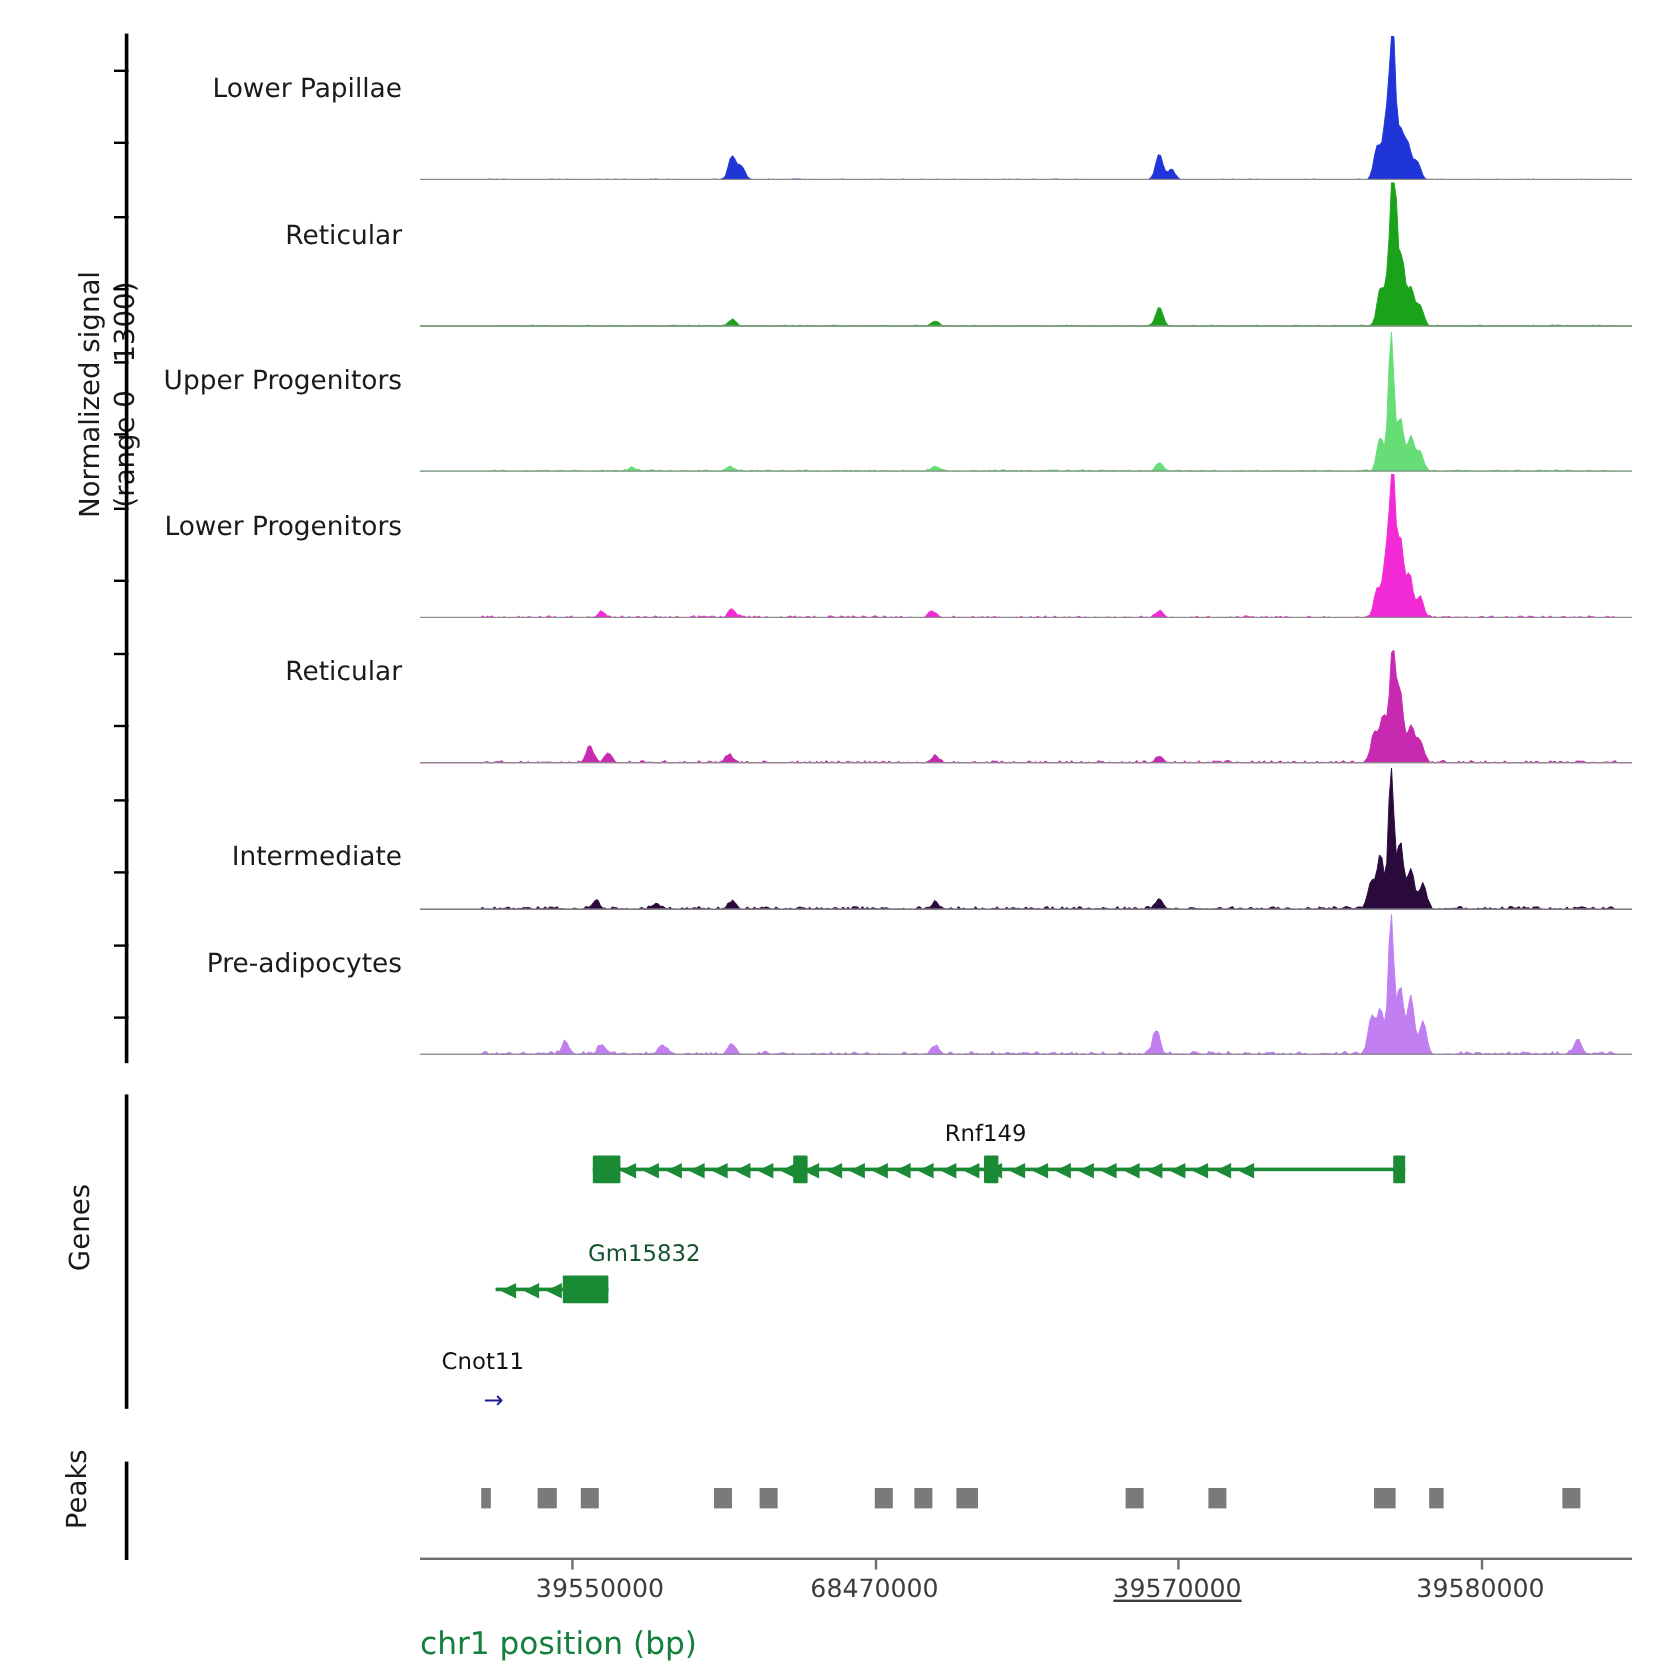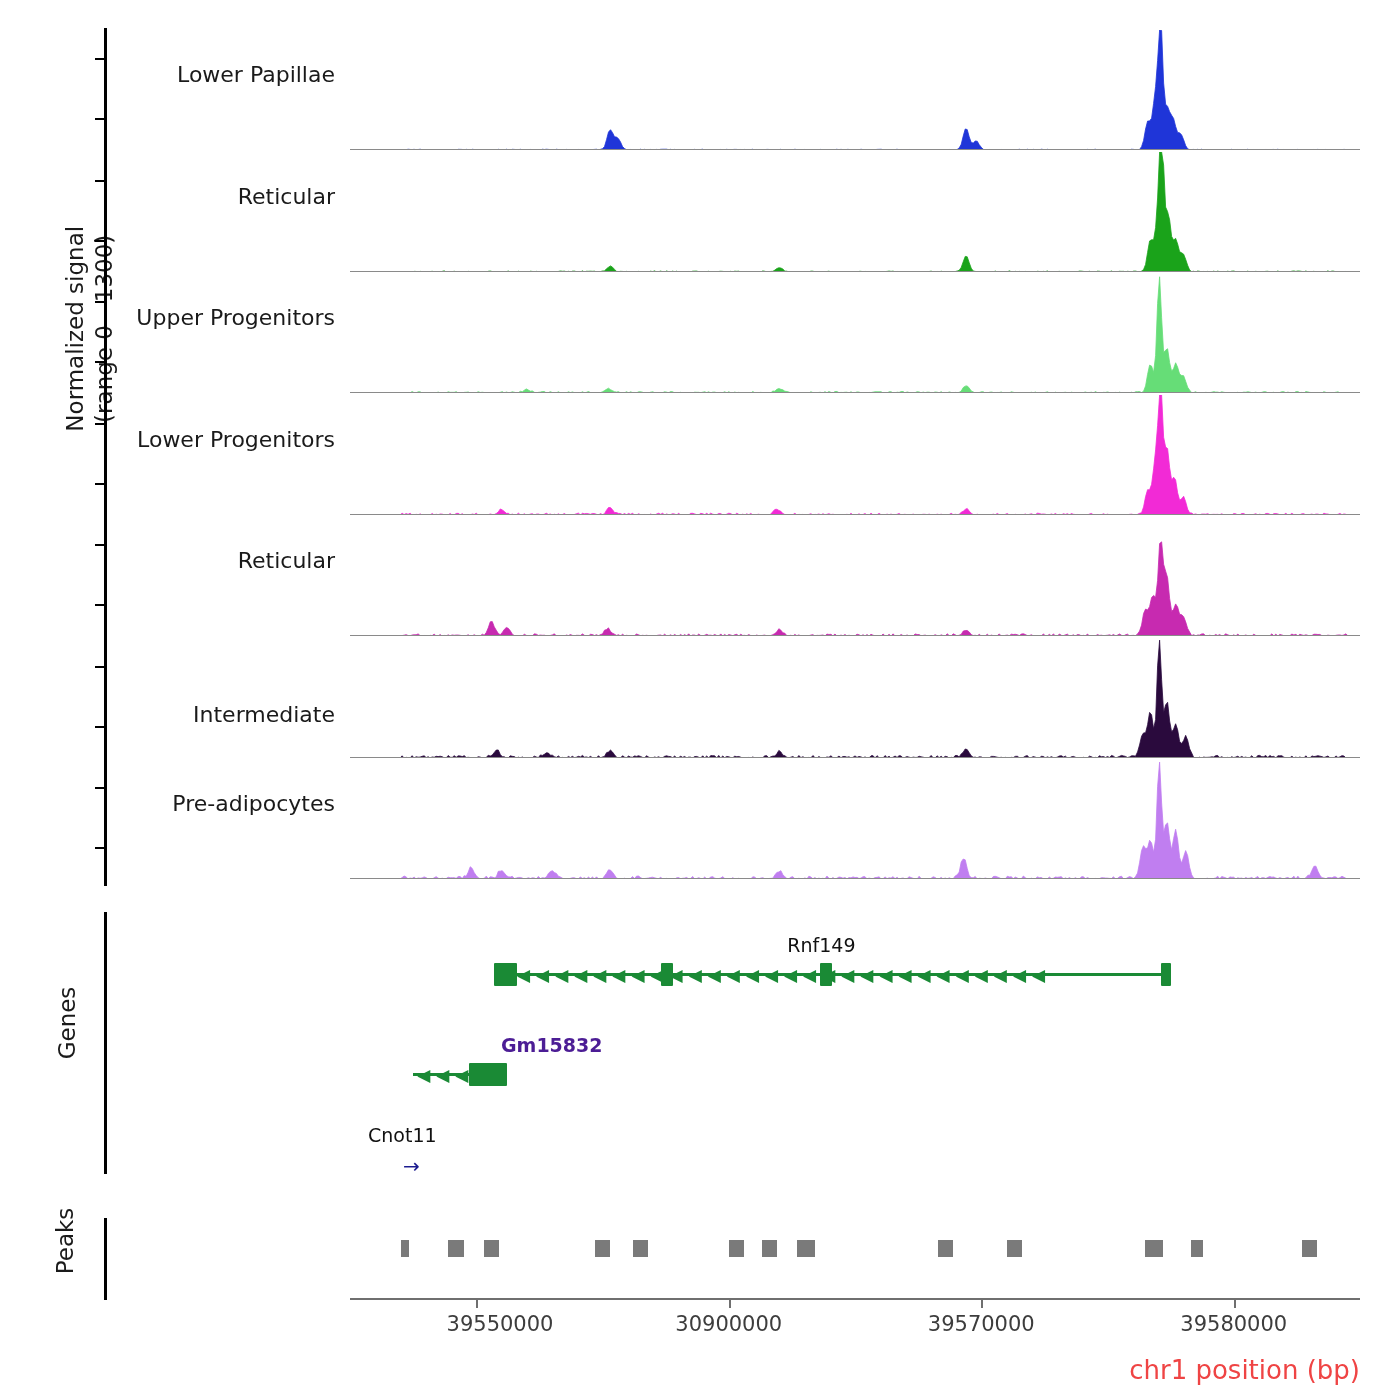--- a/index.html
+++ b/index.html
@@ -55,23 +55,23 @@
     font-size: 23px;
     transform: rotate(-90deg);
     transform-origin: center center;
     color: #1a1a1a;
   }
   .xlabel {
     position: absolute;
     left: 350px;
     top: 1355px;
     width: 1010px;
-    text-align: right;
+    text-align: left;
     font-size: 26px;
-    color: #ef4444;
+    color: #15803d;
   }
 
   
   .spine {
     position: absolute;
     width: 3px;
     background: #000000;
   }
   .tick {
     position: absolute;
@@ -260,21 +260,21 @@
         <div class="gene-exon" style="left: 143.925px; width: 22.725px; top: 13px; height: 23px; background: rgb(26, 138, 53);"></div>
         <div class="gene-exon" style="left: 310.575px; width: 12.625px; top: 13px; height: 23px; background: rgb(26, 138, 53);"></div>
         <div class="gene-exon" style="left: 469.65px; width: 12.625px; top: 13px; height: 23px; background: rgb(26, 138, 53);"></div>
         <div class="gene-exon" style="left: 810.525px; width: 10.1px; top: 13px; height: 23px; background: rgb(26, 138, 53);"></div>
         <div class="gene-name" style="left: 437.275px; top: -16px; color: rgb(17, 17, 17);">Rnf149</div>
       </div>
       <div class="gene-row" style="top: 140px;">
         <div class="gene-line" style="left: 63.125px; width: 93.425px; background: rgb(26, 138, 53);"></div>
         <div class="gene-arrows" style="left: 67.125px; width: 85.425px; color: rgb(26, 138, 53);">◀◀◀◀</div>
         <div class="gene-exon" style="left: 118.675px; width: 37.875px; top: 13px; height: 23px; background: rgb(26, 138, 53);"></div>
-        <div class="gene-name" style="left: 151px; top: -16px; color: #4c1d95; font-weight: bold;">Gm15832</div>
+        <div class="gene-name" style="left: 140px; top: -16px; color: #14532d;">Gm15832</div>
       </div>
       <div class="gene-row" style="top: 230px;">
         <div class="cnot-arrow" style="left: 53.025px; top: 14px;">→</div>
         <div class="gene-name" style="left: 18.025px; top: -16px; color: rgb(17, 17, 17);">Cnot11</div>
       </div>
     </div>
 
   <div class="peak-panel" id="peaks">
       <div class="peak-box" style="left: 50.5px; width: 8px;"></div>
       <div class="peak-box" style="left: 98.475px; width: 15.15px;"></div>
@@ -289,23 +289,23 @@
       <div class="peak-box" style="left: 795.375px; width: 17.675px;"></div>
       <div class="peak-box" style="left: 840.825px; width: 12.625px;"></div>
       <div class="peak-box" style="left: 951.925px; width: 15.15px;"></div>
     </div>
 
   <div class="xaxis"></div>
   <div id="xticks">
       <div class="xtick" style="left: 476.25px;"></div>
       <div class="xticklabel" style="left: 500px;">39550000</div>
       <div class="xtick" style="left: 728.75px;"></div>
-      <div class="xticklabel" style="left: 728.75px;">30900000</div>
+      <div class="xticklabel" style="left: 728.75px;">68470000</div>
       <div class="xtick" style="left: 981.25px;"></div>
-      <div class="xticklabel" style="left: 981.25px;">39570000</div>
+      <div class="xticklabel" style="left: 981.25px; text-decoration: underline;">39570000</div>
       <div class="xtick" style="left: 1233.75px;"></div>
       <div class="xticklabel" style="left: 1233.75px;">39580000</div>
     </div>
 
 <div class="track-label" style="top: 62px;">Lower Papillae</div>
     <div class="tick" style="left: 95px; top: 58px;"></div>
     <div class="tick" style="left: 95px; top: 118px;"></div>
     <div class="track-label" style="top: 183.5px;">Reticular</div>
     <div class="tick" style="left: 95px; top: 179.5px;"></div>
     <div class="tick" style="left: 95px; top: 239.5px;"></div>

